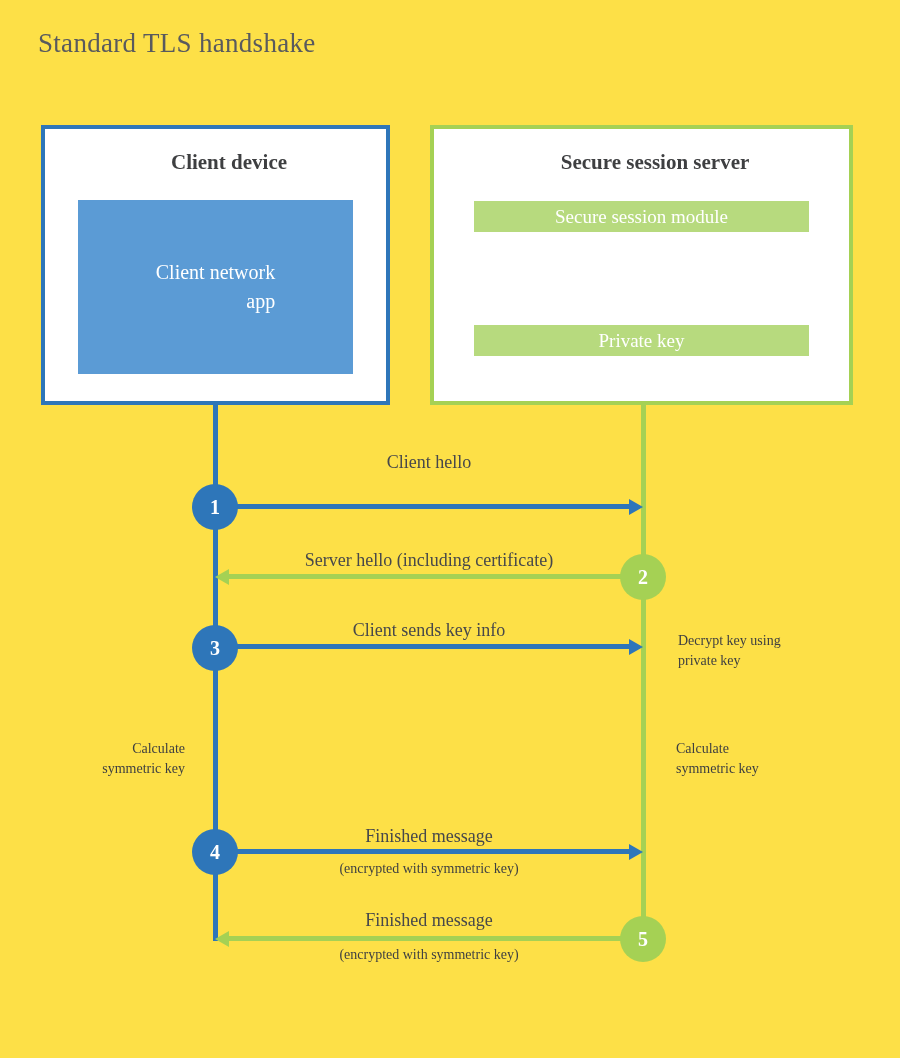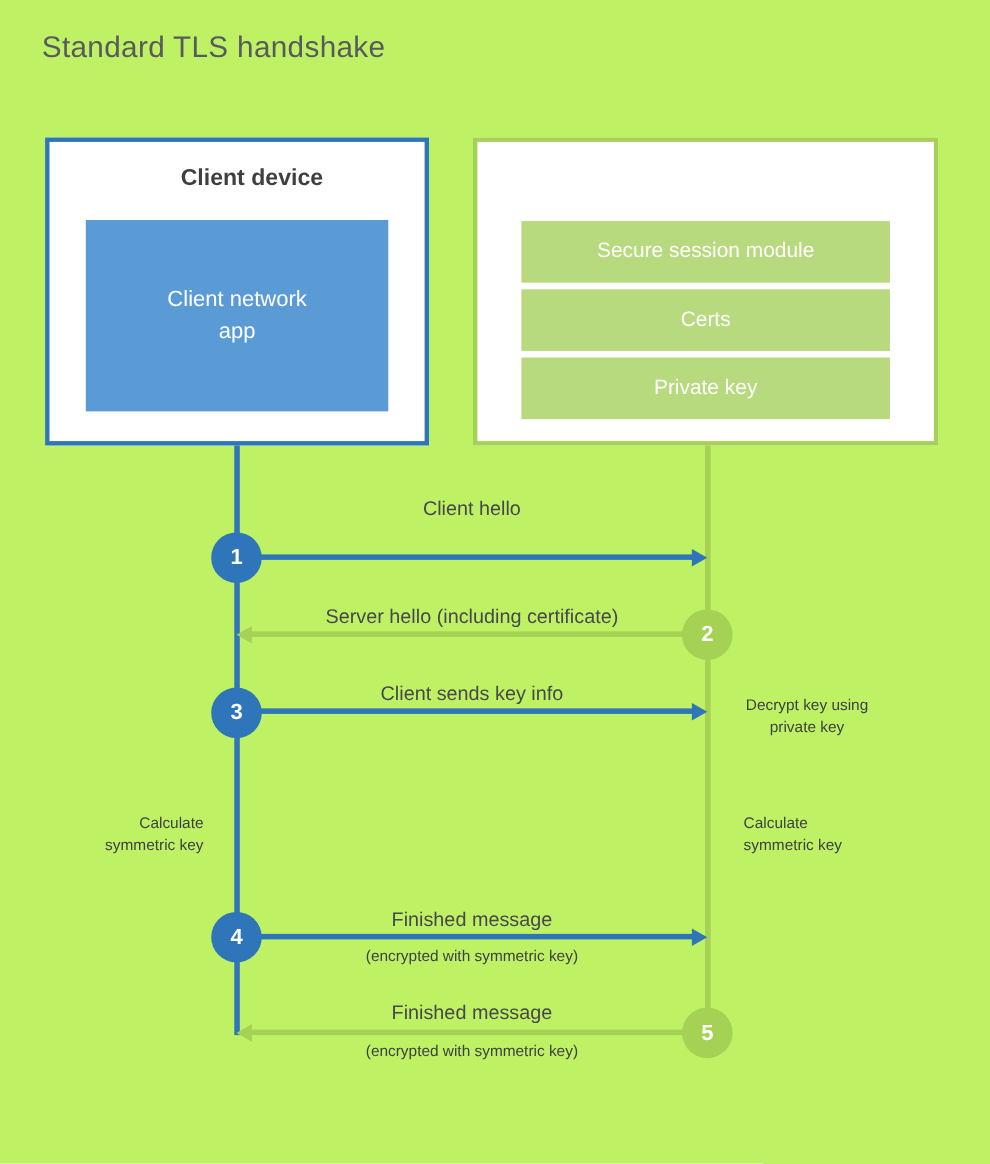--- a/index.html
+++ b/index.html
@@ -3,22 +3,23 @@
 <meta charset="utf-8">
 <style>
   * { margin: 0; padding: 0; box-sizing: border-box; }
   html, body { background: #ffffff; }
   body { font-family: "Liberation Sans", sans-serif; }
 
   .canvas {
     position: relative;
     width: 900px;
     height: 1058px;
-    background: #bef264;
+    background: #fde047;
     overflow: hidden;
+    font-family: Liberation Serif, serif;
   }
 
   .diagram-title {
     position: absolute;
     left: 38px; top: 28px;
     font-size: 27px;
     font-weight: 300;
     color: #595a5e;
     letter-spacing: 0.3px;
   }
@@ -43,31 +44,31 @@
     color: #3e3f41;
     padding-left: 27px;
   }
 
   .client-module {
     position: absolute;
     left: 33px; top: 71px;
     width: 275px; height: 174px;
     background: #5b9bd5;
     display: flex; align-items: center; justify-content: center;
-    text-align: center;
+    text-align: right;
     color: #ffffff;
     font-size: 20px;
     line-height: 1.45;
     white-space: pre-line;
   }
 
   .server-bar {
     position: absolute;
     left: 40px;
-    width: 335px; height: 56px;
+    width: 335px; height: 31px;
     background: #b7da7e;
     display: flex; align-items: center; justify-content: center;
     color: #ffffff;
     font-size: 19px;
   }
   .server-bar.bar-0 { top: 72px; }
   .server-bar.bar-1 { top: 134px; }
   .server-bar.bar-2 { top: 196px; }
 
   
@@ -137,40 +138,40 @@
   .msg-sub.s5   { top: 947px; }
 
   
   .side-note {
     position: absolute;
     font-size: 14px;
     line-height: 1.4;
     color: #3e3f41;
     white-space: pre-line;
   }
-  .side-note.decrypt    { left: 678px; top: 631px; text-align: center; }
+  .side-note.decrypt    { left: 678px; top: 631px; text-align: left; }
   .side-note.calc-left  { left: 45px;  top: 739px; width: 140px; text-align: right; }
   .side-note.calc-right { left: 676px; top: 739px; text-align: left; }
 </style>
 </head>
 <body>
 
 <div class="canvas">
 
   <div class="diagram-title">Standard TLS handshake</div>
 
   <div class="entity-box client-box">
     <div class="entity-heading">Client device</div>
     <div class="client-module">Client network
 app</div>
   </div>
 
   <div class="entity-box server-box">
+    <div class="entity-heading">Secure session server</div>
     <div class="server-bar bar-0">Secure session module</div>
-    <div class="server-bar bar-1">Certs</div>
     <div class="server-bar bar-2">Private key</div>
   </div>
 
   <div class="lifeline client"></div>
   <div class="lifeline server"></div>
 
   <div class="arrow to-server a1">
     <div class="shaft"></div>
     <div class="head"></div>
   </div>

